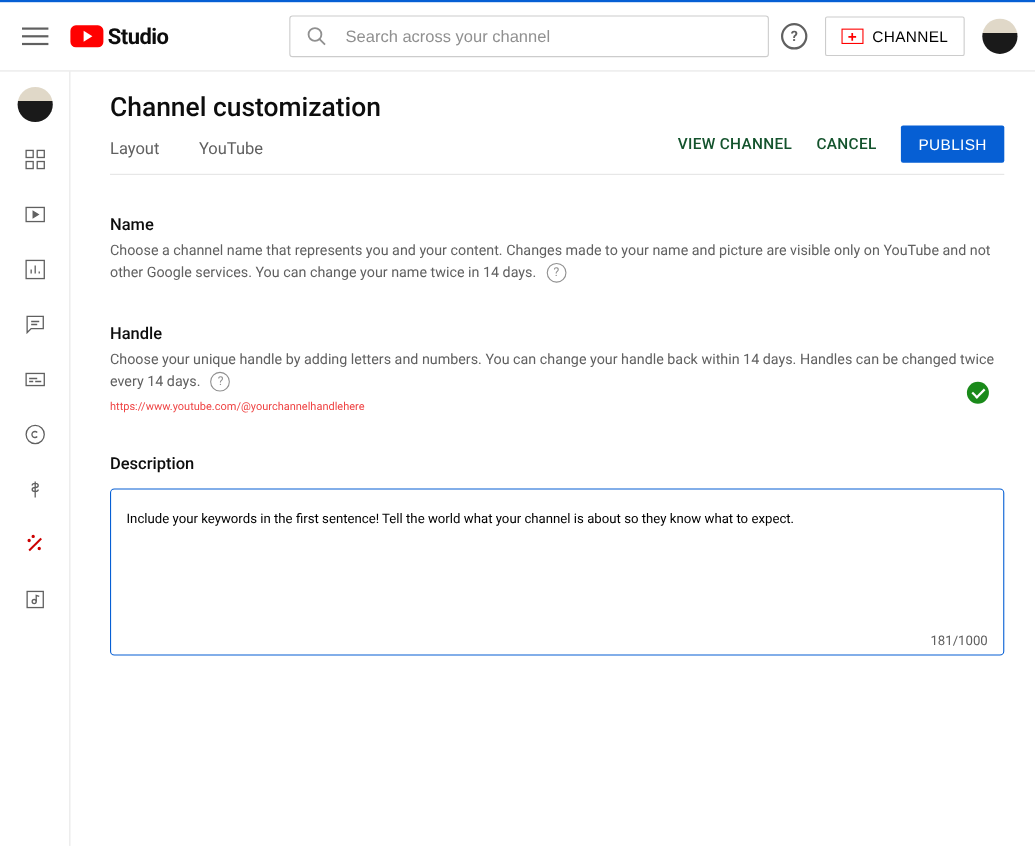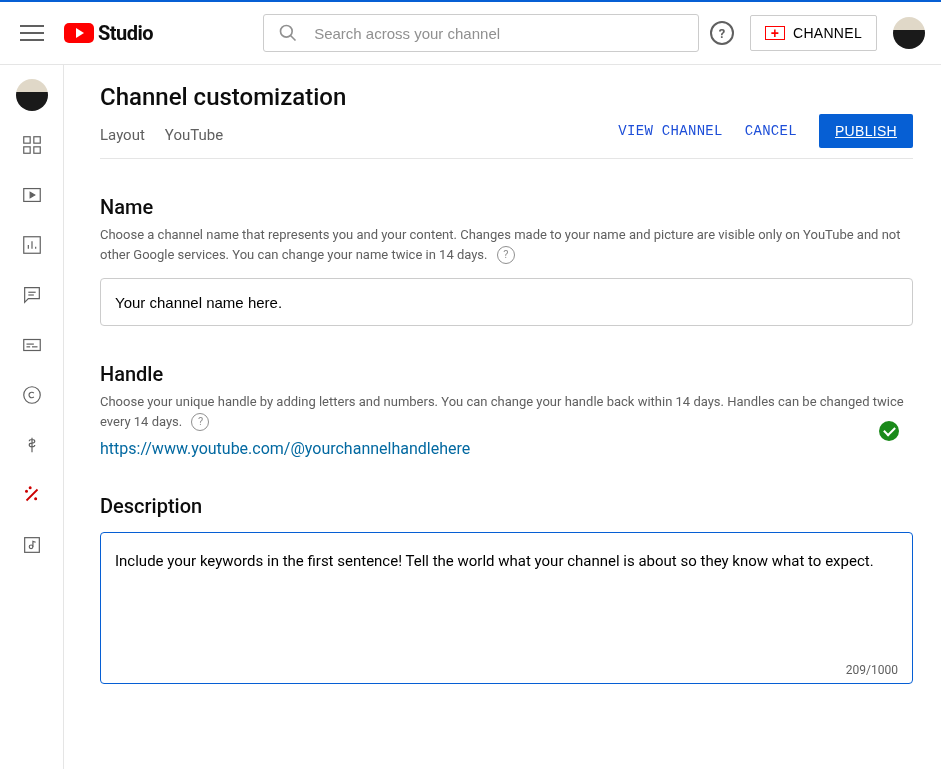--- a/index.html
+++ b/index.html
@@ -22,38 +22,38 @@
 .avatar { width: 32px; height: 32px; border-radius: 50%; background: linear-gradient(#e0d8c8 40%, #1a1a1a 40%); cursor: pointer; }
 .body-wrap { display: flex; height: calc(769px - 64px); border-top: 1px solid #e5e5e5; }
 .sidebar { width: 64px; border-right: 1px solid #e5e5e5; padding-top: 14px; display: flex; flex-direction: column; align-items: center; gap: 2px; }
 .side-avatar { width: 32px; height: 32px; border-radius: 50%; background: linear-gradient(#e0d8c8 40%, #1a1a1a 40%); margin-bottom: 8px; cursor: pointer; }
 .side-item { width: 64px; height: 48px; display: flex; align-items: center; justify-content: center; cursor: pointer; }
 .side-item.active svg { stroke: #c00; fill: #c00; }
 .side-item svg { stroke: #606060; fill: none; stroke-width: 1.3; }
 .main { flex: 1; padding: 18px 28px 0 36px; overflow-y: auto; }
 .page-title { font-size: 24px; font-weight: 500; }
 .tab-row { display: flex; align-items: center; border-bottom: 1px solid #e5e5e5; height: 48px; position: relative; }
-.tabs { display: flex; gap: 20px; }
+.tabs { display: flex; gap: 36px; }
 .tab { font-size: 15px; color: #606060; cursor: pointer; padding-bottom: 14px; padding-top: 14px; position: relative; }
 .tab.active { color: #065fd4; font-weight: 500; }
 .tab.active::after { content: ""; position: absolute; left: 0; right: 0; bottom: -1px; height: 3px; background: #065fd4; }
 .tab-actions { margin-left: auto; display: flex; align-items: center; gap: 22px; transform: translateY(-4px); }
-.link-btn { color: #1d4ed8; font-weight: 500; font-size: 14px; letter-spacing: 0.3px; cursor: pointer; font-family: Liberation Mono, monospace; }
-.publish-btn { background: #065fd4; color: #fff; font-weight: 500; font-size: 14px; letter-spacing: 0.3px; padding: 9px 16px; border-radius: 2px; border: none; cursor: pointer; text-decoration: underline; }
+.link-btn { color: #14532d; font-weight: 500; font-size: 14px; letter-spacing: 0.3px; cursor: pointer; }
+.publish-btn { background: #065fd4; color: #fff; font-weight: 500; font-size: 14px; letter-spacing: 0.3px; padding: 9px 16px; border-radius: 2px; border: none; cursor: pointer; }
 .section { margin-top: 36px; }
-.section-label { font-size: 20px; font-weight: 500; margin-bottom: 6px; }
+.section-label { font-size: 15px; font-weight: 500; margin-bottom: 6px; }
 .section-help { font-size: 13px; color: #606060; line-height: 1.5; }
 .help-inline { display: inline-flex; width: 18px; height: 18px; border: 1.5px solid #909090; border-radius: 50%; align-items: center; justify-content: center; font-size: 11px; color: #909090; margin-left: 6px; vertical-align: middle; cursor: pointer; }
 .text-input { width: 100%; height: 48px; border: 1px solid #ccc; border-radius: 4px; padding: 0 14px; font-size: 15px; margin-top: 14px; outline: none; }
 .handle-wrap { position: relative; }
 .handle-check { position: absolute; right: 14px; top: 50%; transform: translateY(-50%); width: 20px; height: 20px; background: #1a8a1a; border-radius: 50%; display: flex; align-items: center; justify-content: center; }
 .handle-check::after { content: ""; width: 5px; height: 9px; border-right: 2px solid #fff; border-bottom: 2px solid #fff; transform: rotate(45deg) translate(-1px, -1px); }
-.handle-url { font-size: 16px; color: #0369a1; margin-top: 8px; }
+.handle-url { font-size: 10px; color: #ef4444; margin-top: 8px; }
 .desc-box { width: 100%; height: 152px; border: 1px solid #065fd4; border-radius: 4px; padding: 18px 14px 6px; margin-top: 14px; position: relative; display: flex; flex-direction: column; }
-.desc-box textarea { border: none; outline: none; resize: none; flex: 1; font-family: inherit; font-size: 15px; line-height: 1.4; }
+.desc-box textarea { border: none; outline: none; resize: none; flex: 1; font-family: inherit; font-size: 12px; line-height: 1.4; }
 .charcount { text-align: right; font-size: 12px; color: #606060; }
 </style>
 </head>
 <body>
 
 <div class="topline"></div>
 
 <div class="header">
   <div class="menu-btn">
       <span></span>
@@ -163,37 +163,36 @@
         <button class="publish-btn">PUBLISH</button>
       </div>
     </div>
 
     <div class="section">
       <div class="section-label">Name</div>
       <div class="section-help">
         <span>Choose a channel name that represents you and your content. Changes made to your name and picture are visible only on YouTube and not other Google services. You can change your name twice in 14 days.</span>
         <span class="help-inline">?</span>
       </div>
-      <input class="text-input" type="text" value="Your channel name here." style="">
     </div>
 
     <div class="section">
       <div class="section-label">Handle</div>
       <div class="section-help">
         <span>Choose your unique handle by adding letters and numbers. You can change your handle back within 14 days. Handles can be changed twice every 14 days.</span>
         <span class="help-inline">?</span>
       </div>
       <div class="handle-wrap">
         <div class="handle-check"></div>
       </div>
       <div class="handle-url">https://www.youtube.com/@yourchannelhandlehere</div>
     </div>
 
     <div class="section">
       <div class="section-label">Description</div>
       <div class="desc-box">
         <textarea style="">Include your keywords in the first sentence! Tell the world what your channel is about so they know what to expect.</textarea>
-        <div class="charcount">209/1000</div>
+        <div class="charcount">181/1000</div>
       </div>
     </div>
 
   </div>
 </div>
 
 </body></html>

